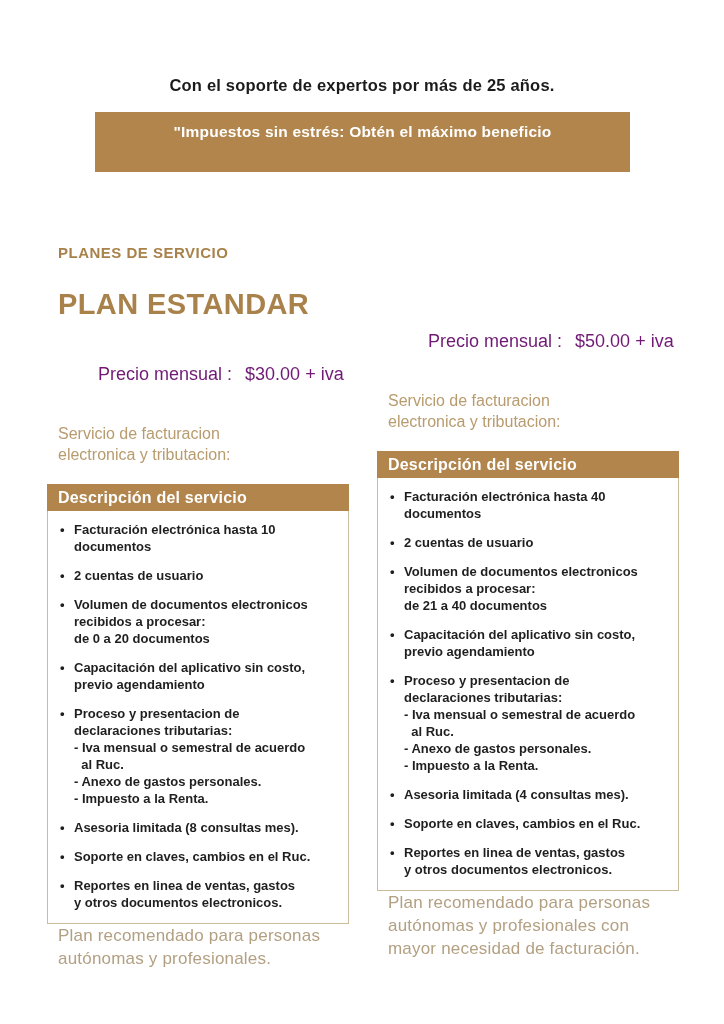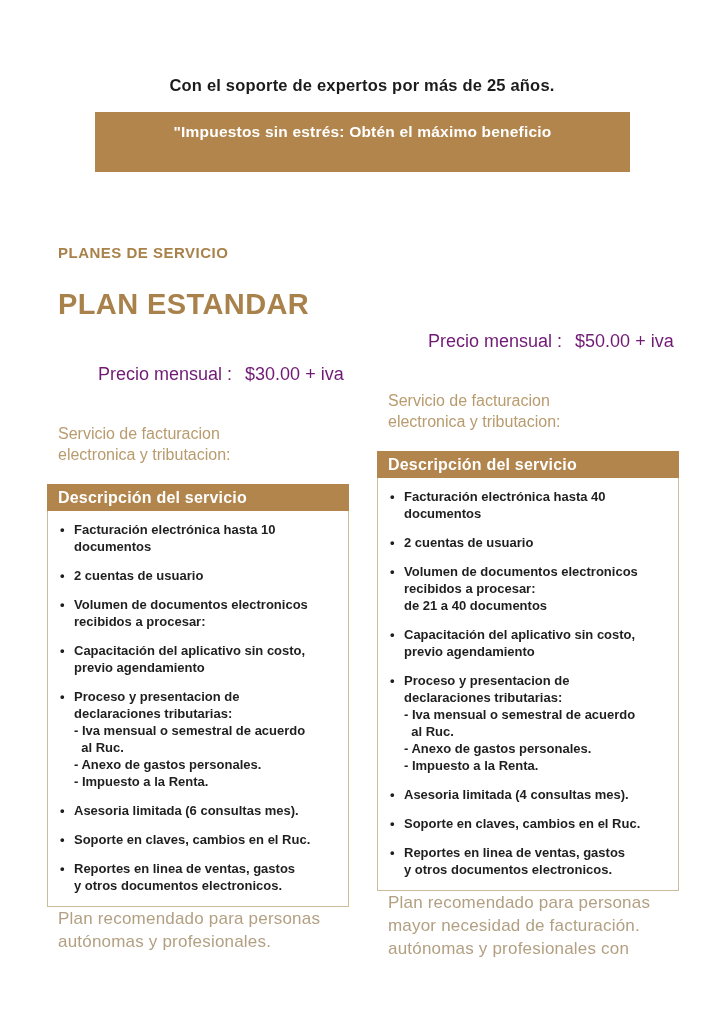--- a/index.html
+++ b/index.html
@@ -150,38 +150,39 @@
               <div class="feature-line">documentos</div>
             </div>
             <div class="feature">
               <span class="bullet">•</span>
               <div class="feature-line">2 cuentas de usuario</div>
             </div>
             <div class="feature">
               <span class="bullet">•</span>
               <div class="feature-line">Volumen de documentos electronicos</div>
               <div class="feature-line">recibidos a procesar:</div>
+              <div class="feature-line">de 0 a 20 documentos</div>
             </div>
             <div class="feature">
               <span class="bullet">•</span>
               <div class="feature-line">Capacitación del aplicativo sin costo,</div>
               <div class="feature-line">previo agendamiento</div>
             </div>
             <div class="feature">
               <span class="bullet">•</span>
               <div class="feature-line">Proceso y presentacion de</div>
               <div class="feature-line">declaraciones tributarias:</div>
               <div class="feature-line">- Iva mensual o semestral de acuerdo</div>
               <div class="feature-line">  al Ruc.</div>
               <div class="feature-line">- Anexo de gastos personales.</div>
               <div class="feature-line">- Impuesto a la Renta.</div>
             </div>
             <div class="feature">
               <span class="bullet">•</span>
-              <div class="feature-line">Asesoria limitada (6 consultas mes).</div>
+              <div class="feature-line">Asesoria limitada (8 consultas mes).</div>
             </div>
             <div class="feature">
               <span class="bullet">•</span>
               <div class="feature-line">Soporte en claves, cambios en el Ruc.</div>
             </div>
             <div class="feature">
               <span class="bullet">•</span>
               <div class="feature-line">Reportes en linea de ventas, gastos</div>
               <div class="feature-line">y otros documentos electronicos.</div>
             </div>
@@ -243,19 +244,19 @@
             </div>
             <div class="feature">
               <span class="bullet">•</span>
               <div class="feature-line">Reportes en linea de ventas, gastos</div>
               <div class="feature-line">y otros documentos electronicos.</div>
             </div>
           </div>
       </div>
       <div class="plan-footer">
           <div>Plan recomendado para personas</div>
+          <div>autónomas y profesionales con</div>
           <div>mayor necesidad de facturación.</div>
-          <div>autónomas y profesionales con</div>
         </div>
     </div>
   </div>
 
 </div>
 
 </body></html>

